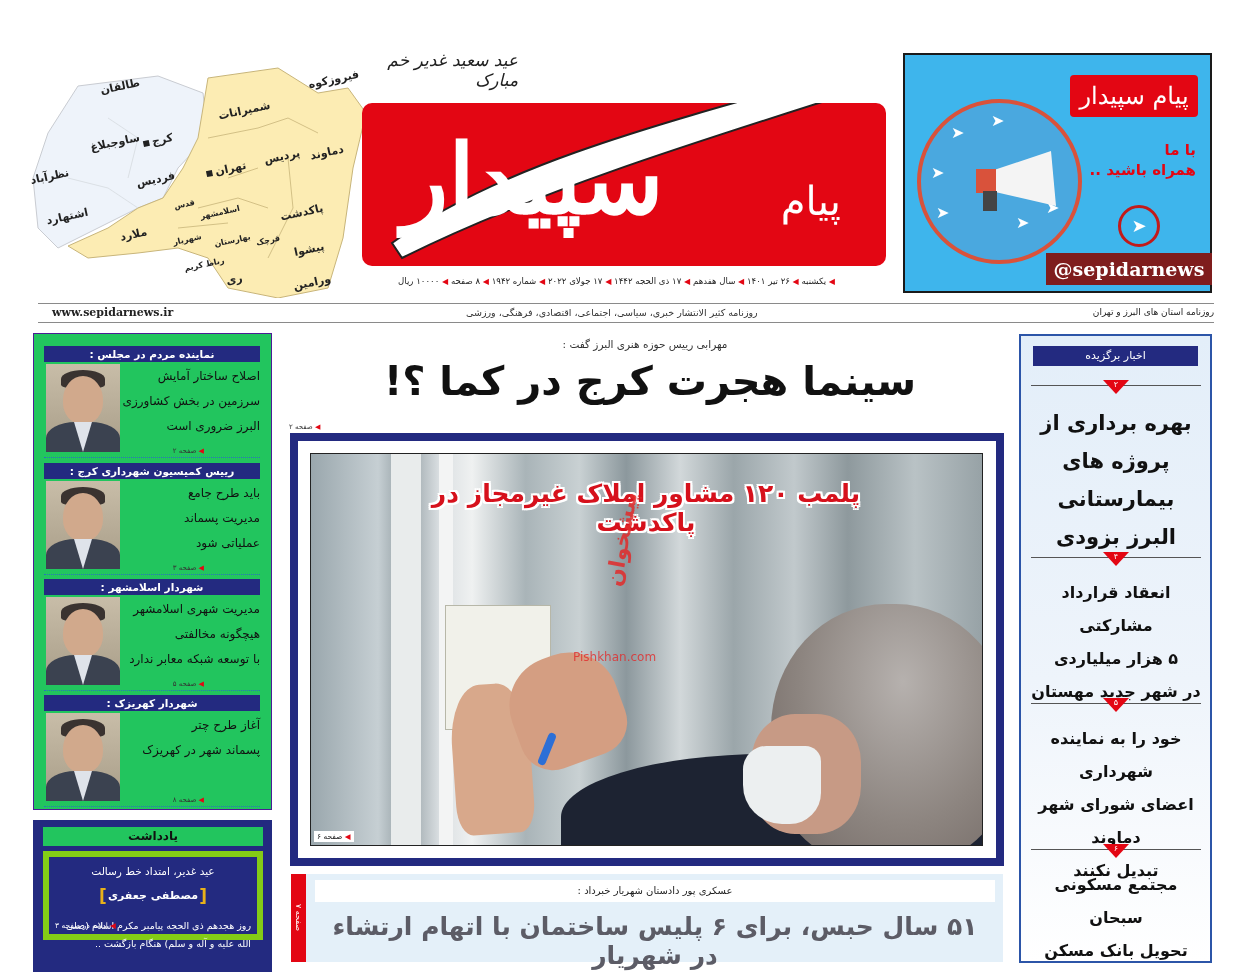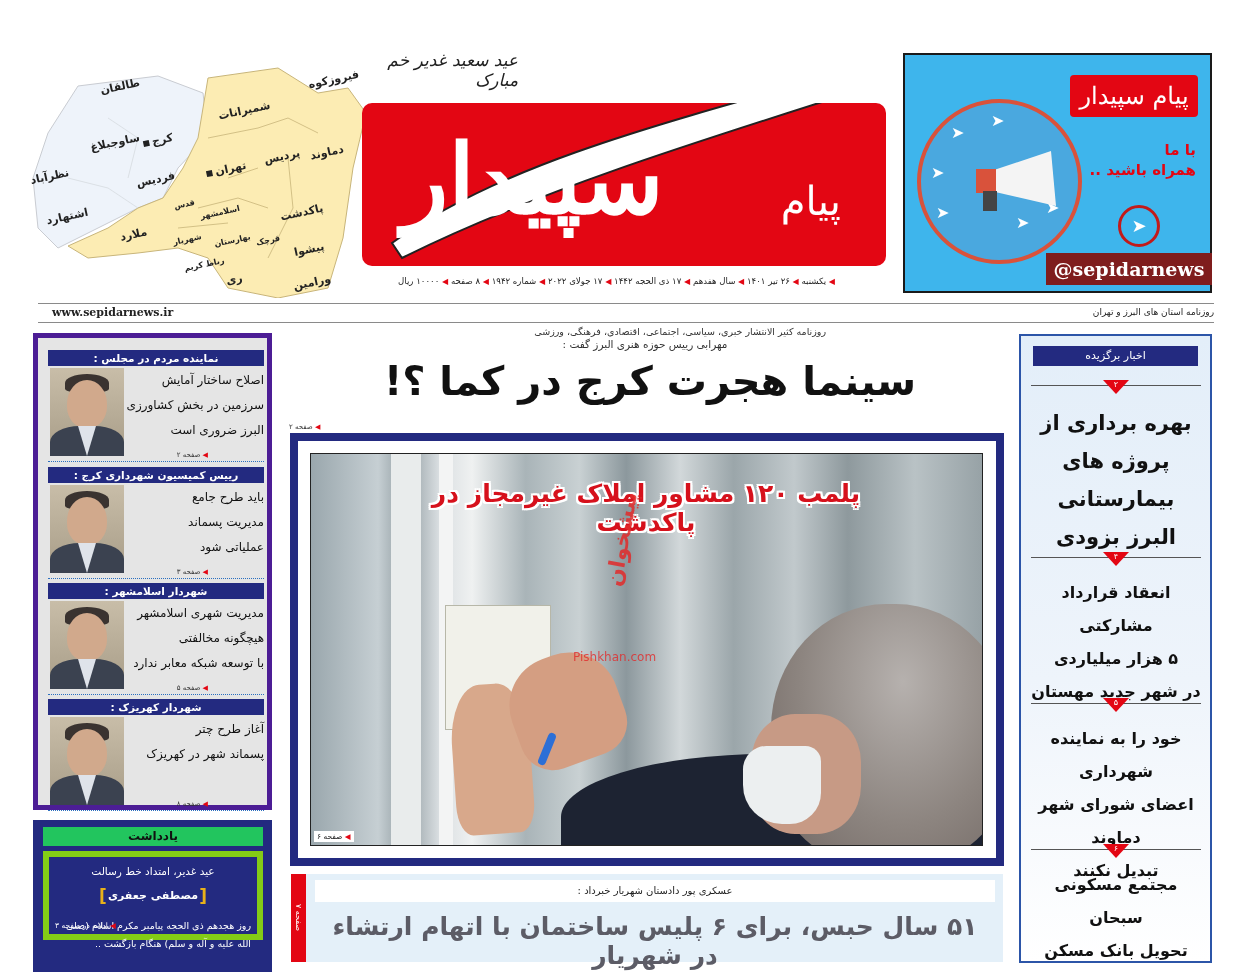--- a/index.html
+++ b/index.html
@@ -30,25 +30,25 @@
   .ad-mega { position: absolute; left: 40px; top: 48px; width: 110px; height: 60px; }
   .ad-logo { position: absolute; right: 12px; top: 20px; width: 128px; height: 42px; background: #e30613; border-radius: 4px; color: #fff; font-family: "DejaVu Serif", serif; font-size: 24px; text-align: center; line-height: 42px; direction: rtl; }
   .ad-line1 { position: absolute; right: 14px; top: 86px; color: #e30613; font-weight: bold; font-size: 15px; direction: rtl; }
   .ad-line2 { position: absolute; right: 14px; top: 106px; color: #e30613; font-weight: bold; font-size: 15px; direction: rtl; }
   .ad-tg { position: absolute; right: 50px; top: 150px; width: 42px; height: 42px; border-radius: 50%; background: #3eb5ec; border: 3px solid #c21a1a; color: #fff; text-align: center; line-height: 36px; font-size: 18px; }
   .ad-handle { position: absolute; right: -2px; bottom: 6px; width: 166px; height: 32px; background: #7f1d1d; color: #fff; font-family: "DejaVu Serif", serif; font-weight: bold; font-size: 19px; text-align: center; line-height: 32px; }
 
   
   .info-bar { left: 38px; top: 303px; width: 1176px; height: 20px; border-top: 1px solid #8a8a8a; border-bottom: 1px solid #8a8a8a; }
   .info-site { position: absolute; left: 14px; top: 2px; font-family: "DejaVu Serif", serif; font-weight: bold; font-size: 11px; color: #222; }
-  .info-desc { position: absolute; left: 428px; top: 3px; width: 360px; text-align: right; font-size: 9.5px; direction: rtl; color: #333; margin-top: 19px; }
+  .info-desc { position: absolute; left: 428px; top: 3px; width: 360px; text-align: left; font-size: 9.5px; direction: rtl; color: #333; }
   .info-prov { position: absolute; right: 0; top: 3px; font-size: 9px; direction: rtl; color: #222; }
 
   
-  .left-box { left: 33px; top: 333px; width: 239px; height: 477px; border: 5px solid #4c1d95; background: #e5e5e5; }
+  .left-box { left: 33px; top: 333px; width: 239px; height: 477px; border: 1px solid #4c1d95; background: #22c55e; }
   .person { position: absolute; left: 10px; width: 216px; }
   .person-head { height: 16px; background: #232a80; color: #fff; font-size: 10.5px; font-weight: bold; text-align: center; line-height: 16px; direction: rtl; }
   .person-body { position: relative; height: 88px; margin-top: 2px; }
   .person-photo { position: absolute; left: 2px; top: 0; width: 74px; height: 88px; overflow: hidden; background: linear-gradient(180deg, #c8bda8 0%, #a89d88 100%); }
   .person-photo .face { position: absolute; left: 17px; top: 12px; width: 40px; height: 48px; border-radius: 50% 50% 45% 45%; background: #d1a98c; }
   .person-photo .hair { position: absolute; left: 15px; top: 6px; width: 44px; height: 18px; border-radius: 50% 50% 20% 20%; background: #3a3330; }
   .person-photo .suit { position: absolute; left: 0; top: 58px; width: 74px; height: 40px; border-radius: 40% 40% 0 0; background: #3b4250; }
   .person-photo .shirt { position: absolute; left: 28px; top: 58px; width: 18px; height: 30px; background: #dfe3ea; clip-path: polygon(0 0, 100% 0, 50% 100%); }
   .person-text { position: absolute; right: 0; top: 0; width: 138px; font-size: 12px; line-height: 25px; direction: rtl; text-align: right; color: #111; }
   .person-page { position: absolute; right: 56px; bottom: -3px; font-size: 7px; direction: rtl; color: #333; }

